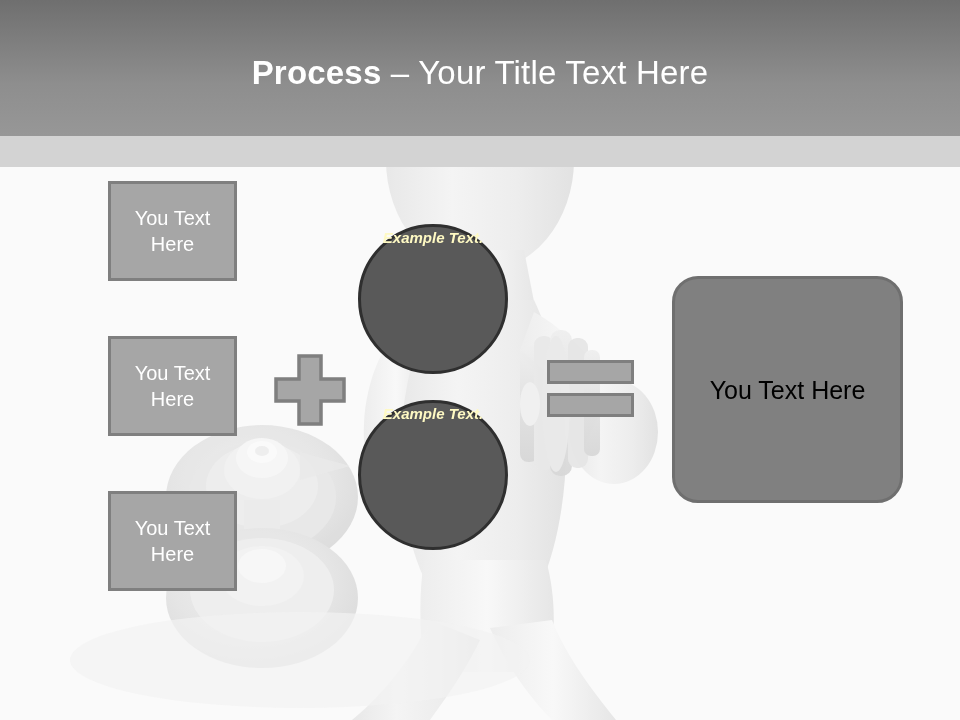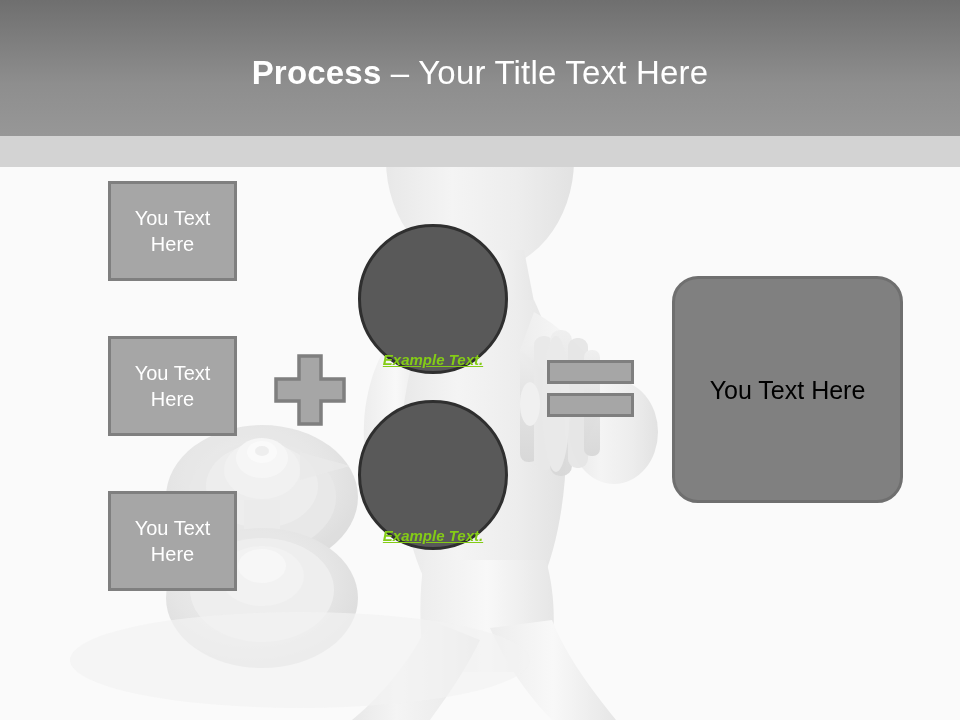--- a/index.html
+++ b/index.html
@@ -93,31 +93,30 @@
 
   
   .circle {
     position: absolute;
     width: 150px;
     height: 150px;
     box-sizing: border-box;
     border-radius: 50%;
     background: #595959;
     border: 3px solid #2f2f2f;
-    color: #84cc16;
+    color: #fef9c3;
     font-size: 15px;
     line-height: 22px;
     font-weight: bold;
     font-style: italic;
     text-align: center;
     display: flex;
-    align-items: flex-end;
+    align-items: flex-start;
     justify-content: center;
     z-index: 20;
-    text-decoration: underline;
   }
   .circle span { display: block; width: 100%; }
   #circle-1 { left: 358px; top: 224px; }
   #circle-2 { left: 358px; top: 400px; }
 
   
   #equals-sign {
     position: absolute;
     left: 547px;
     top: 360px;

